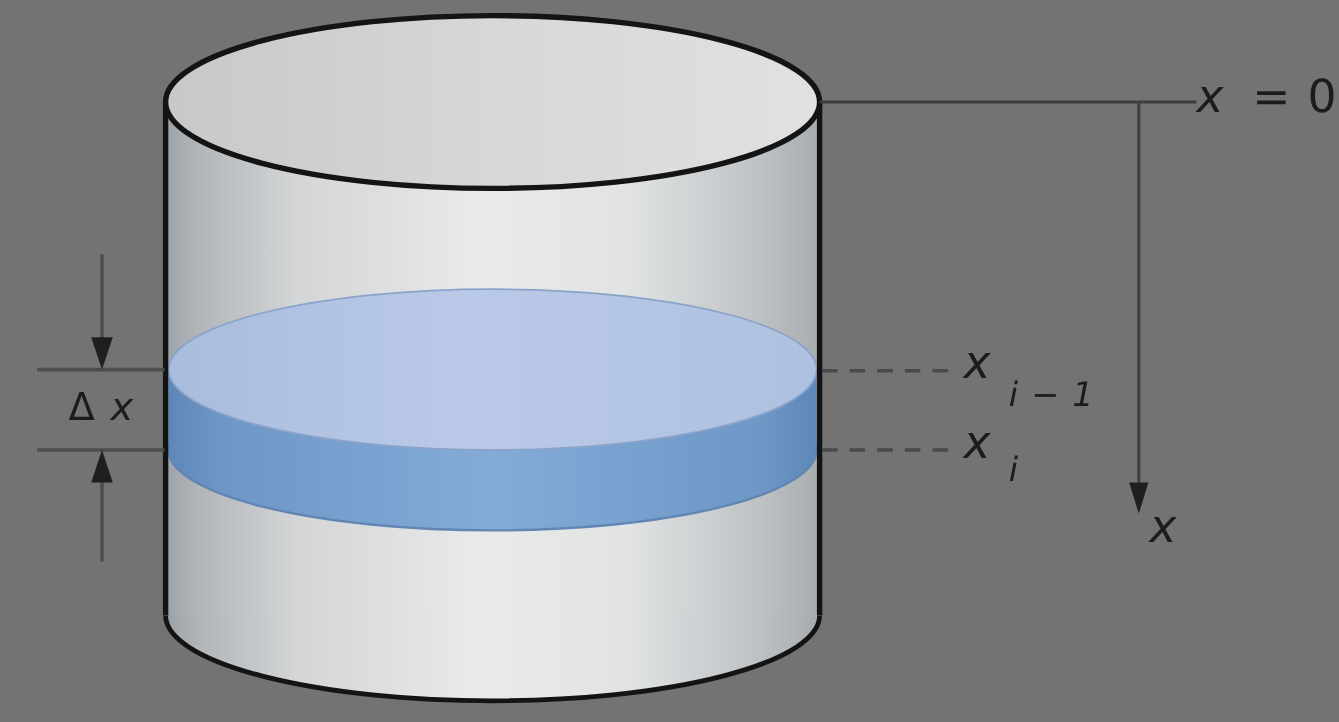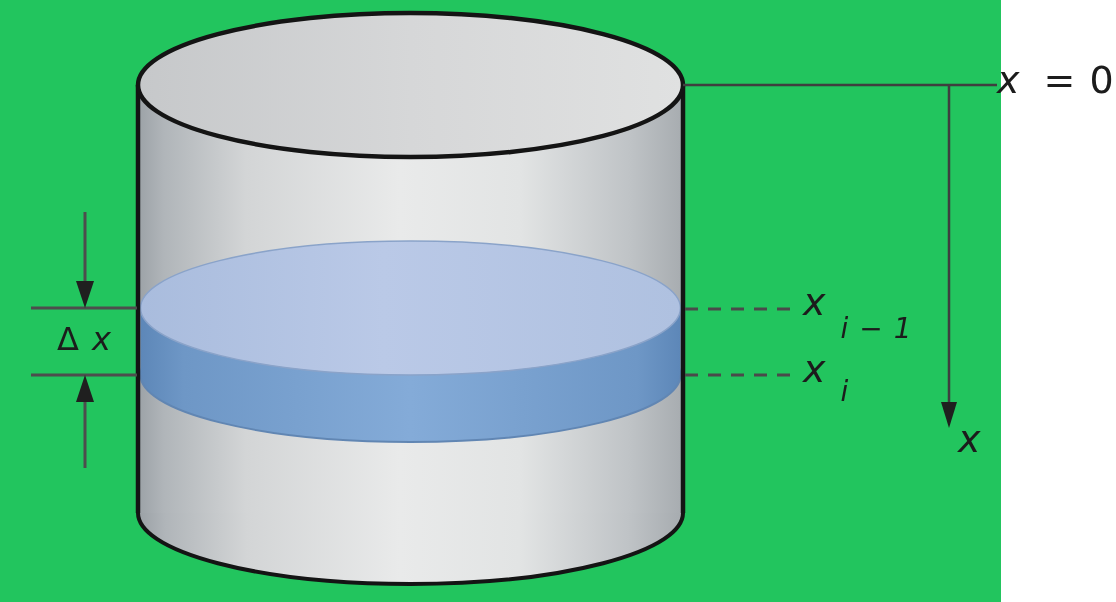--- a/index.html
+++ b/index.html
@@ -6,23 +6,23 @@
     margin: 0;
     padding: 0;
     background: #ffffff;
     width: 1116px;
     height: 602px;
     overflow: hidden;
     font-family: "DejaVu Sans", sans-serif;
   }
   .stage {
     position: relative;
-    width: 1001px;
+    width: 1116px;
     height: 602px;
-    background: #22c55e;
+    background: #737373;
   }
   svg { display: block; }
   .lbl {
     font-family: "DejaVu Sans", sans-serif;
     font-size: 38px;
     fill: #1c1c1c;
     letter-spacing: 1px;
   }
   .it { font-style: italic; }
   .sub { font-size: 28px; }

